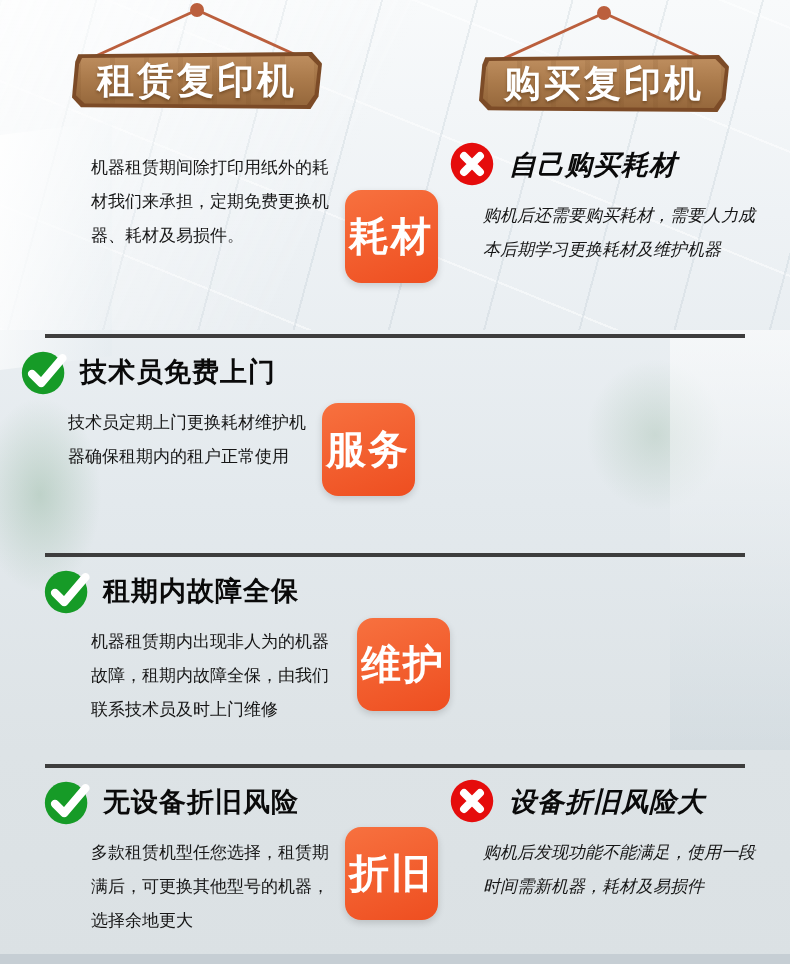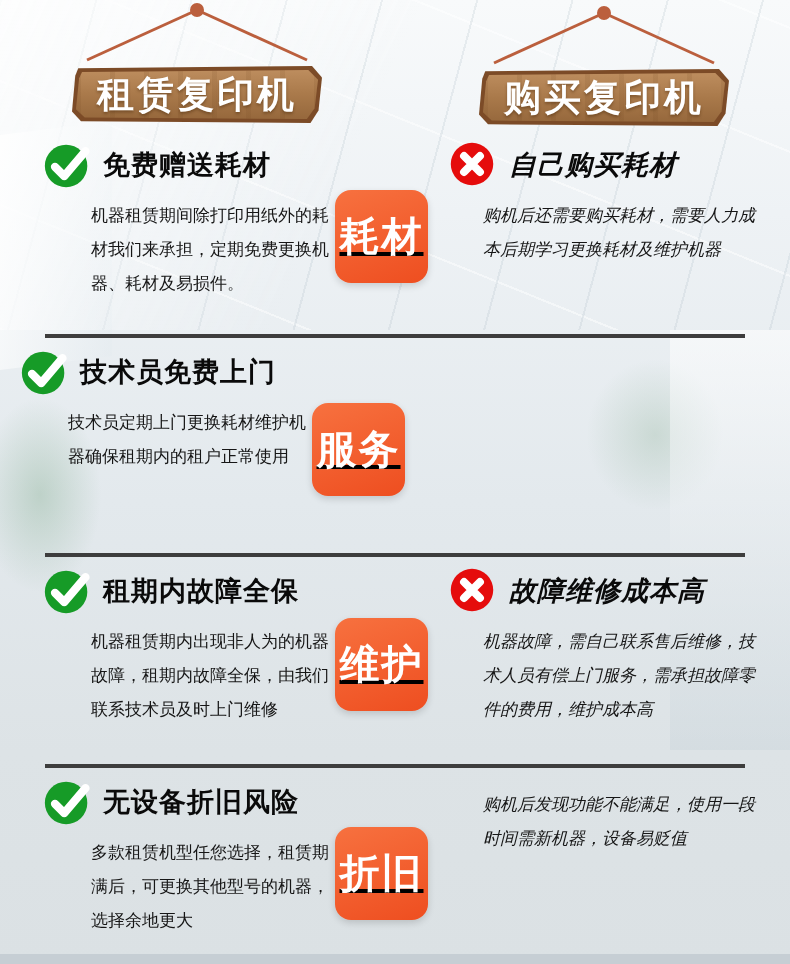--- a/index.html
+++ b/index.html
@@ -48,45 +48,45 @@
   }
   .bottom-strip{position:absolute;left:0;bottom:0;width:100%;height:10px;background:#c6ced4;}
 
   
   .header{position:relative;height:135px;z-index:2;}
   .sign{position:absolute;top:2px;width:260px;height:112px;}
   .sign-left{left:67px;}
   .sign-right{left:474px;top:5px;text-align:center;}
   .rope{position:absolute;top:0;left:0;}
   .board{
-    position:absolute;top:64px;left:5px;width:250px;height:57px;
+    position:absolute;top:50px;left:5px;width:250px;height:57px;
     background:var(--wood-dark);
     clip-path:polygon(2.5% 4%, 96% 0%, 100% 20%, 98.6% 78%, 95.4% 100%, 3.6% 97%, 0% 80%, 1.3% 17%);
   }
   .board-inner{
     position:absolute;inset:4px;
     background:
       repeating-linear-gradient(90deg, rgba(110,68,30,.12) 0 5px, rgba(255,255,255,0) 5px 34px),
       linear-gradient(180deg,#bd8d5e 0%,#aa7a4b 48%,#96683c 100%);
     clip-path:polygon(2.5% 4%, 96% 0%, 100% 20%, 98.6% 78%, 95.4% 100%, 3.6% 97%, 0% 80%, 1.3% 17%);
     display:flex;align-items:center;justify-content:center;
   }
   .board-label{
     color:#fff;font-size:37px;font-weight:800;letter-spacing:3px;
     text-shadow:0 2px 3px rgba(70,40,10,.45);white-space:nowrap;
   }
 
   
   .section{display:flex;padding:6px 43px 0 43px;position:relative;z-index:1;}
   .s1{min-height:197px;}
   .s2{min-height:209px;padding-left:20px;}
-  .s3{min-height:201px;}
+  .s3{min-height:201px;gap:12px;}
   .s4{min-height:196px;}
   .col-left{width:292px;flex:none;}
-  .col-mid{width:112px;flex:none;display:flex;align-items:center;justify-content:flex-start;text-decoration:underline;}
+  .col-mid{width:112px;flex:none;display:flex;align-items:center;justify-content:center;}
   .col-right{flex:1;padding-left:2px;font-style:italic;}
   .item-head{display:flex;align-items:center;gap:12px;}
   .icon{width:48px;height:48px;flex:none;}
   .icon svg{display:block;}
   .title{font-size:27px;font-weight:800;color:#0a0a0a;letter-spacing:1px;white-space:nowrap;}
   .body{font-size:17px;line-height:34px;color:var(--text);margin:10px 0 0 48px;}
   .col-left .body{width:250px;}
   .col-right .body{width:284px;margin-left:34px;}
   .badge{
     width:93px;height:93px;border-radius:16px;
@@ -131,117 +131,105 @@
       <div class="board">
         <div class="board-inner">
           <span class="board-label">购买复印机</span>
         </div>
       </div>
     </div>
   </div>
 
   <div class="section s1">
     <div class="col-left">
+      <p class="body">机器租赁期间除打印用纸外的耗材我们来承担，定期免费更换机器、耗材及易损件。</p>
+    </div>
+    <div class="col-mid">
+      <div class="badge">耗材</div>
+    </div>
+    <div class="col-right">
+      <div class="item-head">
+        <span class="icon">
+          <svg viewBox="0 0 52 52" width="46" height="46">
+            <circle cx="26" cy="26" r="24" fill="var(--red)"></circle>
+            <path d="M17 17 L35 35 M35 17 L17 35" stroke="#fff" stroke-width="9" stroke-linecap="round"></path>
+          </svg>
+        </span>
+        <span class="title">自己购买耗材</span>
+      </div>
+      <p class="body">购机后还需要购买耗材，需要人力成本后期学习更换耗材及维护机器</p>
+    </div>
+  </div>
+
+  <div class="divider"></div>
+
+  <div class="section s2">
+    <div class="col-left">
       <div class="item-head">
         <span class="icon">
           <svg viewBox="0 0 52 52" width="48" height="48">
             <circle cx="25" cy="27" r="23" fill="var(--green)"></circle>
             <path d="M13 28 L23 38 L46 11" fill="none" stroke="#fff" stroke-width="9" stroke-linecap="round" stroke-linejoin="round"></path>
           </svg>
         </span>
-        <span class="title">免费赠送耗材</span>
-      </div>
-      <p class="body">机器租赁期间除打印用纸外的耗材我们来承担，定期免费更换机器、耗材及易损件。</p>
-    </div>
-    <div class="col-mid">
-      <div class="badge">耗材</div>
+        <span class="title">技术员免费上门</span>
+      </div>
+      <p class="body">技术员定期上门更换耗材维护机器确保租期内的租户正常使用</p>
+    </div>
+    <div class="col-mid">
+      <div class="badge">服务</div>
+    </div>
+  </div>
+
+  <div class="divider"></div>
+
+  <div class="section s3">
+    <div class="col-left">
+      <div class="item-head">
+        <span class="icon">
+          <svg viewBox="0 0 52 52" width="48" height="48">
+            <circle cx="25" cy="27" r="23" fill="var(--green)"></circle>
+            <path d="M13 28 L23 38 L46 11" fill="none" stroke="#fff" stroke-width="9" stroke-linecap="round" stroke-linejoin="round"></path>
+          </svg>
+        </span>
+        <span class="title">租期内故障全保</span>
+      </div>
+      <p class="body">机器租赁期内出现非人为的机器故障，租期内故障全保，由我们联系技术员及时上门维修</p>
+    </div>
+    <div class="col-mid">
+      <div class="badge">维护</div>
+    </div>
+  </div>
+
+  <div class="divider"></div>
+
+  <div class="section s4">
+    <div class="col-left">
+      <div class="item-head">
+        <span class="icon">
+          <svg viewBox="0 0 52 52" width="48" height="48">
+            <circle cx="25" cy="27" r="23" fill="var(--green)"></circle>
+            <path d="M13 28 L23 38 L46 11" fill="none" stroke="#fff" stroke-width="9" stroke-linecap="round" stroke-linejoin="round"></path>
+          </svg>
+        </span>
+        <span class="title">无设备折旧风险</span>
+      </div>
+      <p class="body">多款租赁机型任您选择，租赁期满后，可更换其他型号的机器，选择余地更大</p>
+    </div>
+    <div class="col-mid">
+      <div class="badge">折旧</div>
     </div>
     <div class="col-right">
       <div class="item-head">
         <span class="icon">
           <svg viewBox="0 0 52 52" width="46" height="46">
             <circle cx="26" cy="26" r="24" fill="var(--red)"></circle>
             <path d="M17 17 L35 35 M35 17 L17 35" stroke="#fff" stroke-width="9" stroke-linecap="round"></path>
           </svg>
         </span>
-        <span class="title">自己购买耗材</span>
-      </div>
-      <p class="body">购机后还需要购买耗材，需要人力成本后期学习更换耗材及维护机器</p>
-    </div>
-  </div>
-
-  <div class="divider"></div>
-
-  <div class="section s2">
-    <div class="col-left">
-      <div class="item-head">
-        <span class="icon">
-          <svg viewBox="0 0 52 52" width="48" height="48">
-            <circle cx="25" cy="27" r="23" fill="var(--green)"></circle>
-            <path d="M13 28 L23 38 L46 11" fill="none" stroke="#fff" stroke-width="9" stroke-linecap="round" stroke-linejoin="round"></path>
-          </svg>
-        </span>
-        <span class="title">技术员免费上门</span>
-      </div>
-      <p class="body">技术员定期上门更换耗材维护机器确保租期内的租户正常使用</p>
-    </div>
-    <div class="col-mid">
-      <div class="badge">服务</div>
-    </div>
-  </div>
-
-  <div class="divider"></div>
-
-  <div class="section s3">
-    <div class="col-left">
-      <div class="item-head">
-        <span class="icon">
-          <svg viewBox="0 0 52 52" width="48" height="48">
-            <circle cx="25" cy="27" r="23" fill="var(--green)"></circle>
-            <path d="M13 28 L23 38 L46 11" fill="none" stroke="#fff" stroke-width="9" stroke-linecap="round" stroke-linejoin="round"></path>
-          </svg>
-        </span>
-        <span class="title">租期内故障全保</span>
-      </div>
-      <p class="body">机器租赁期内出现非人为的机器故障，租期内故障全保，由我们联系技术员及时上门维修</p>
-    </div>
-    <div class="col-mid">
-      <div class="badge">维护</div>
-    </div>
-    <div class="col-right">
-      <div class="item-head">
-        <span class="icon">
-          <svg viewBox="0 0 52 52" width="46" height="46">
-            <circle cx="26" cy="26" r="24" fill="var(--red)"></circle>
-            <path d="M17 17 L35 35 M35 17 L17 35" stroke="#fff" stroke-width="9" stroke-linecap="round"></path>
-          </svg>
-        </span>
-        <span class="title">故障维修成本高</span>
-      </div>
-      <p class="body">机器故障，需自己联系售后维修，技术人员有偿上门服务，需承担故障零件的费用，维护成本高</p>
-    </div>
-  </div>
-
-  <div class="divider"></div>
-
-  <div class="section s4">
-    <div class="col-left">
-      <div class="item-head">
-        <span class="icon">
-          <svg viewBox="0 0 52 52" width="48" height="48">
-            <circle cx="25" cy="27" r="23" fill="var(--green)"></circle>
-            <path d="M13 28 L23 38 L46 11" fill="none" stroke="#fff" stroke-width="9" stroke-linecap="round" stroke-linejoin="round"></path>
-          </svg>
-        </span>
-        <span class="title">无设备折旧风险</span>
-      </div>
-      <p class="body">多款租赁机型任您选择，租赁期满后，可更换其他型号的机器，选择余地更大</p>
-    </div>
-    <div class="col-mid">
-      <div class="badge">折旧</div>
-    </div>
-    <div class="col-right">
-      <p class="body">购机后发现功能不能满足，使用一段时间需新机器，设备易贬值</p>
+        <span class="title">设备折旧风险大</span>
+      </div>
+      <p class="body">购机后发现功能不能满足，使用一段时间需新机器，耗材及易损件</p>
     </div>
   </div>
 
   <div class="bottom-strip"></div>
 </div>
 
 </body></html>

